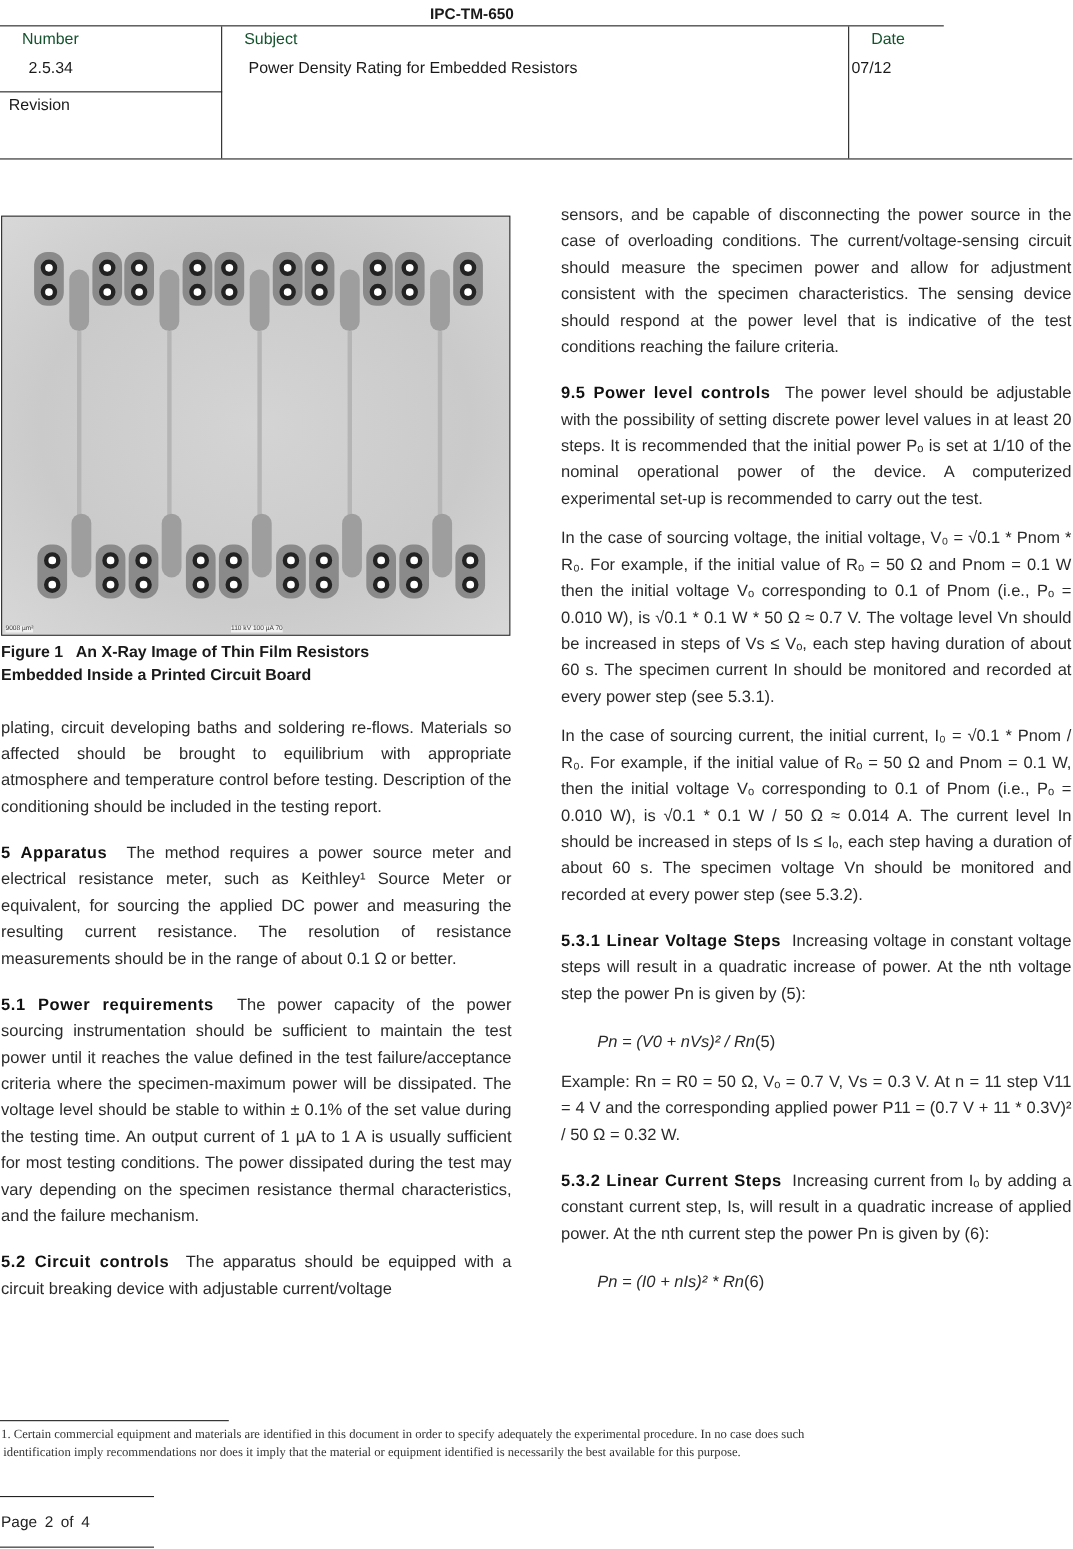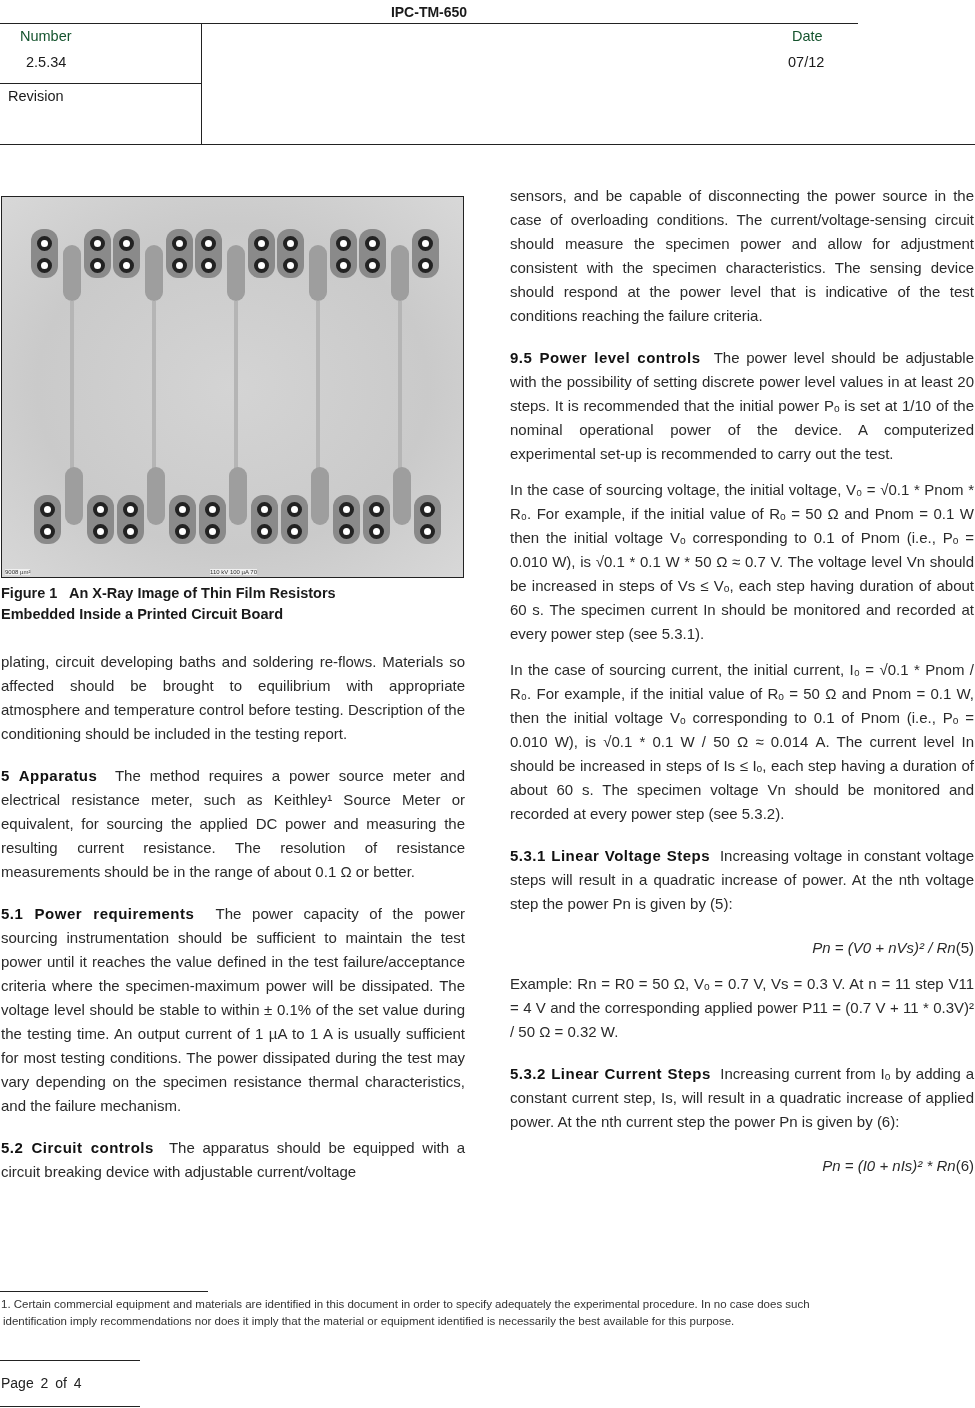--- a/index.html
+++ b/index.html
@@ -9,21 +9,21 @@
   
   .hdr { position: absolute; left: 0; top: 0; width: 975px; height: 145px; border-bottom: 1.5px solid #222; }
   .hdr-title { position: absolute; left: 0; top: 0; width: 858px; height: 24px; border-bottom: 1.5px solid #222; text-align: center; font-size: 14px; font-weight: bold; line-height: 24px; }
   .hdr-col { position: absolute; top: 24px; height: 120px; }
   .col-num { left: 0; width: 202px; border-right: 1.5px solid #222; }
   .col-sub { left: 202px; width: 570px; border-right: 1.5px solid #222; }
   .col-date { left: 772px; width: 203px; }
   .lbl { font-size: 14.5px; color: #14532d; position: absolute; left: 20px; top: 4px; }
   .val { font-size: 14.5px; font-weight: normal; position: absolute; left: 26px; top: 30px; }
   .col-sub .val { left: 24px; }
-  .col-date .val { left: 16px; }
+  .col-date .val { left: 2px; }
   .num-divider { position: absolute; left: 0; top: 59px; width: 202px; border-top: 1.5px solid #222; }
   .rev-lbl { position: absolute; left: 8px; top: 64px; font-size: 14.5px; }
 
   
   .figure { position: absolute; left: 1px; top: 196px; width: 463px; height: 382px; border: 1px solid #222; background: radial-gradient(ellipse at 50% 50%, #d4d4d4 0%, #cacaca 60%, #d8d8d8 100%); overflow: hidden; }
   .pad { position: absolute; width: 27px; height: 49px; background: #8a8a8a; border-radius: 12px; }
   .pad .hole { position: absolute; left: 6px; width: 15px; height: 15px; border-radius: 50%; background: #fff; border: 4px solid #222; }
   .pad .h1 { top: 7px; } .pad .h2 { top: 29px; }
   .res { position: absolute; width: 18px; height: 56px; background: #9e9e9e; border-radius: 9px; }
   .trace { position: absolute; width: 4px; background: #b5b5b5; }
@@ -31,41 +31,45 @@
   .fig-cap-c { position: absolute; left: 208px; bottom: 2px; font-size: 6px; color: #333; background: #f0f0f0; }
   .caption { position: absolute; left: 1px; top: 583px; width: 470px; font-size: 14.5px; font-weight: bold; line-height: 21px; color: #1a1a1a; }
 
   
   .col { position: absolute; width: 464px; font-size: 15px; line-height: 24px; text-align: justify; color: #2a2a2a; }
   .col p { margin-bottom: 18px; }
   .col p.tight { margin-bottom: 12px; }
   .col b { color: #111; letter-spacing: 0.5px; }
   .left { left: 1px; top: 650px; }
   .right { left: 510px; top: 184px; }
-  .eq { display: flex; justify-content: flex-end; padding-left: 33px; margin-bottom: 12px; font-style: italic; margin-top: 20px; }
+  .eq { display: flex; justify-content: flex-start; padding-left: 33px; margin-bottom: 12px; font-style: italic; margin-top: 20px; }
   .eq .eqn { font-style: normal; }
 
   
   .fn-rule { position: absolute; left: 0; top: 1291px; width: 208px; border-top: 1px solid #222; }
-  .footnote { position: absolute; left: 1px; top: 1296px; width: 960px; font-size: 11.5px; line-height: 17px; color: #333; }
+  .footnote { position: absolute; left: 1px; top: 1296px; width: 960px; font-size: 11.5px; line-height: 17px; color: #333; font-family: Liberation Serif, serif; }
   .footnote .l2 { padding-left: 2px; }
   .pg-rule1 { position: absolute; left: 0; top: 1360px; width: 140px; border-top: 1px solid #222; }
   .pg { position: absolute; left: 1px; top: 1375px; font-size: 14px; color: #222; word-spacing: 3px; }
   .pg-rule2 { position: absolute; left: 0; top: 1406px; width: 140px; border-top: 1px solid #222; }
 </style>
 </head>
 <body>
 
 <div class="hdr">
   <div class="hdr-title">IPC-TM-650</div>
   <div class="hdr-col col-num">
     <span class="lbl">Number</span>
     <span class="val">2.5.34</span>
     <div class="num-divider"></div>
     <span class="rev-lbl">Revision</span>
+  </div>
+  <div class="hdr-col col-sub">
+    <span class="lbl">Subject</span>
+    <span class="val">Power Density Rating for Embedded Resistors</span>
   </div>
   <div class="hdr-col col-date">
     <span class="lbl">Date</span>
     <span class="val">07/12</span>
   </div>
 </div>
 
 <div class="figure" id="fig">
   <span class="fig-cap-l">9008 µm²</span>
   <span class="fig-cap-c">110 kV 100 µA 70</span>

